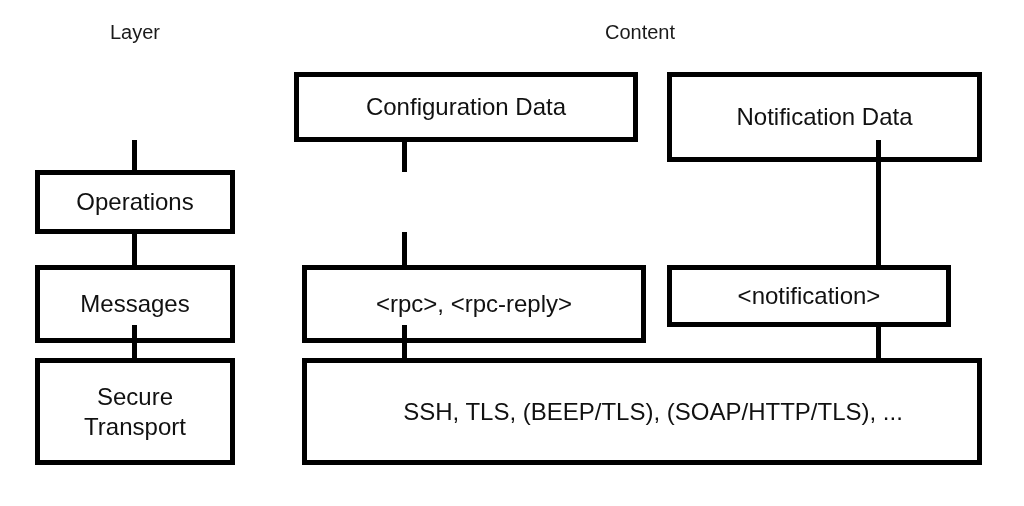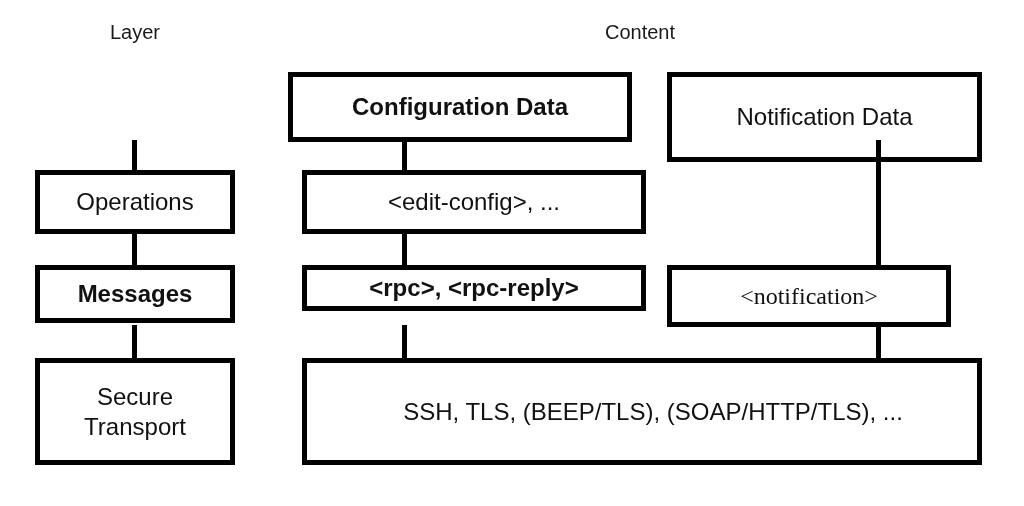--- a/index.html
+++ b/index.html
@@ -60,56 +60,53 @@
 
 
   <div class="connector" style="left:132px; top:140px; height:32px;"></div>
 
   <div class="node-box" style="left:35px; top:170px; width:200px; height:64px;">
     <span class="node-label">Operations</span>
   </div>
 
   <div class="connector" style="left:132px; top:232px; height:35px;"></div>
 
-  <div class="node-box" style="left:35px; top:265px; width:200px; height:58px;font-weight:bold;">
+  <div class="node-box" style="left:35px; top:265px; width:200px; height:78px;">
     <span class="node-label">Messages</span>
   </div>
 
   <div class="connector" style="left:132px; top:325px; height:35px;"></div>
 
   <div class="node-box" style="left:35px; top:358px; width:200px; height:107px;">
     <span class="node-label">Secure
 Transport</span>
   </div>
 
-  <div class="node-box" style="left:288px; top:72px; width:344px; height:70px;font-weight:bold;">
+  <div class="node-box" style="left:294px; top:72px; width:344px; height:70px;">
     <span class="node-label">Configuration Data</span>
   </div>
 
   <div class="connector" style="left:402px; top:140px; height:32px;"></div>
 
-  <div class="node-box" style="left:302px; top:170px; width:344px; height:64px;">
-    <span class="node-label">&lt;edit-config&gt;, ...</span>
-  </div>
 
   <div class="connector" style="left:402px; top:232px; height:35px;"></div>
 
-  <div class="node-box" style="left:302px; top:265px; width:344px; height:46px;font-weight:bold;">
+  <div class="node-box" style="left:302px; top:265px; width:344px; height:78px;">
     <span class="node-label">&lt;rpc&gt;, &lt;rpc-reply&gt;</span>
   </div>
 
   <div class="connector" style="left:402px; top:325px; height:35px;"></div>
 
   <div class="node-box" style="left:667px; top:72px; width:315px; height:90px;">
     <span class="node-label">Notification Data</span>
   </div>
 
   <div class="connector" style="left:876px; top:140px; height:127px;"></div>
 
-  <div class="node-box" style="left:667px; top:265px; width:284px; height:62px;font-family:Liberation Serif, serif;">
+  <div class="node-box" style="left:667px; top:265px; width:284px; height:62px;">
     <span class="node-label">&lt;notification&gt;</span>
   </div>
 
   <div class="connector" style="left:876px; top:325px; height:35px;"></div>
 
   <div class="node-box" style="left:302px; top:358px; width:680px; height:107px;padding-left:22px;">
     <span class="node-label">SSH, TLS, (BEEP/TLS), (SOAP/HTTP/TLS), ...</span>
   </div>
 
 </div>

